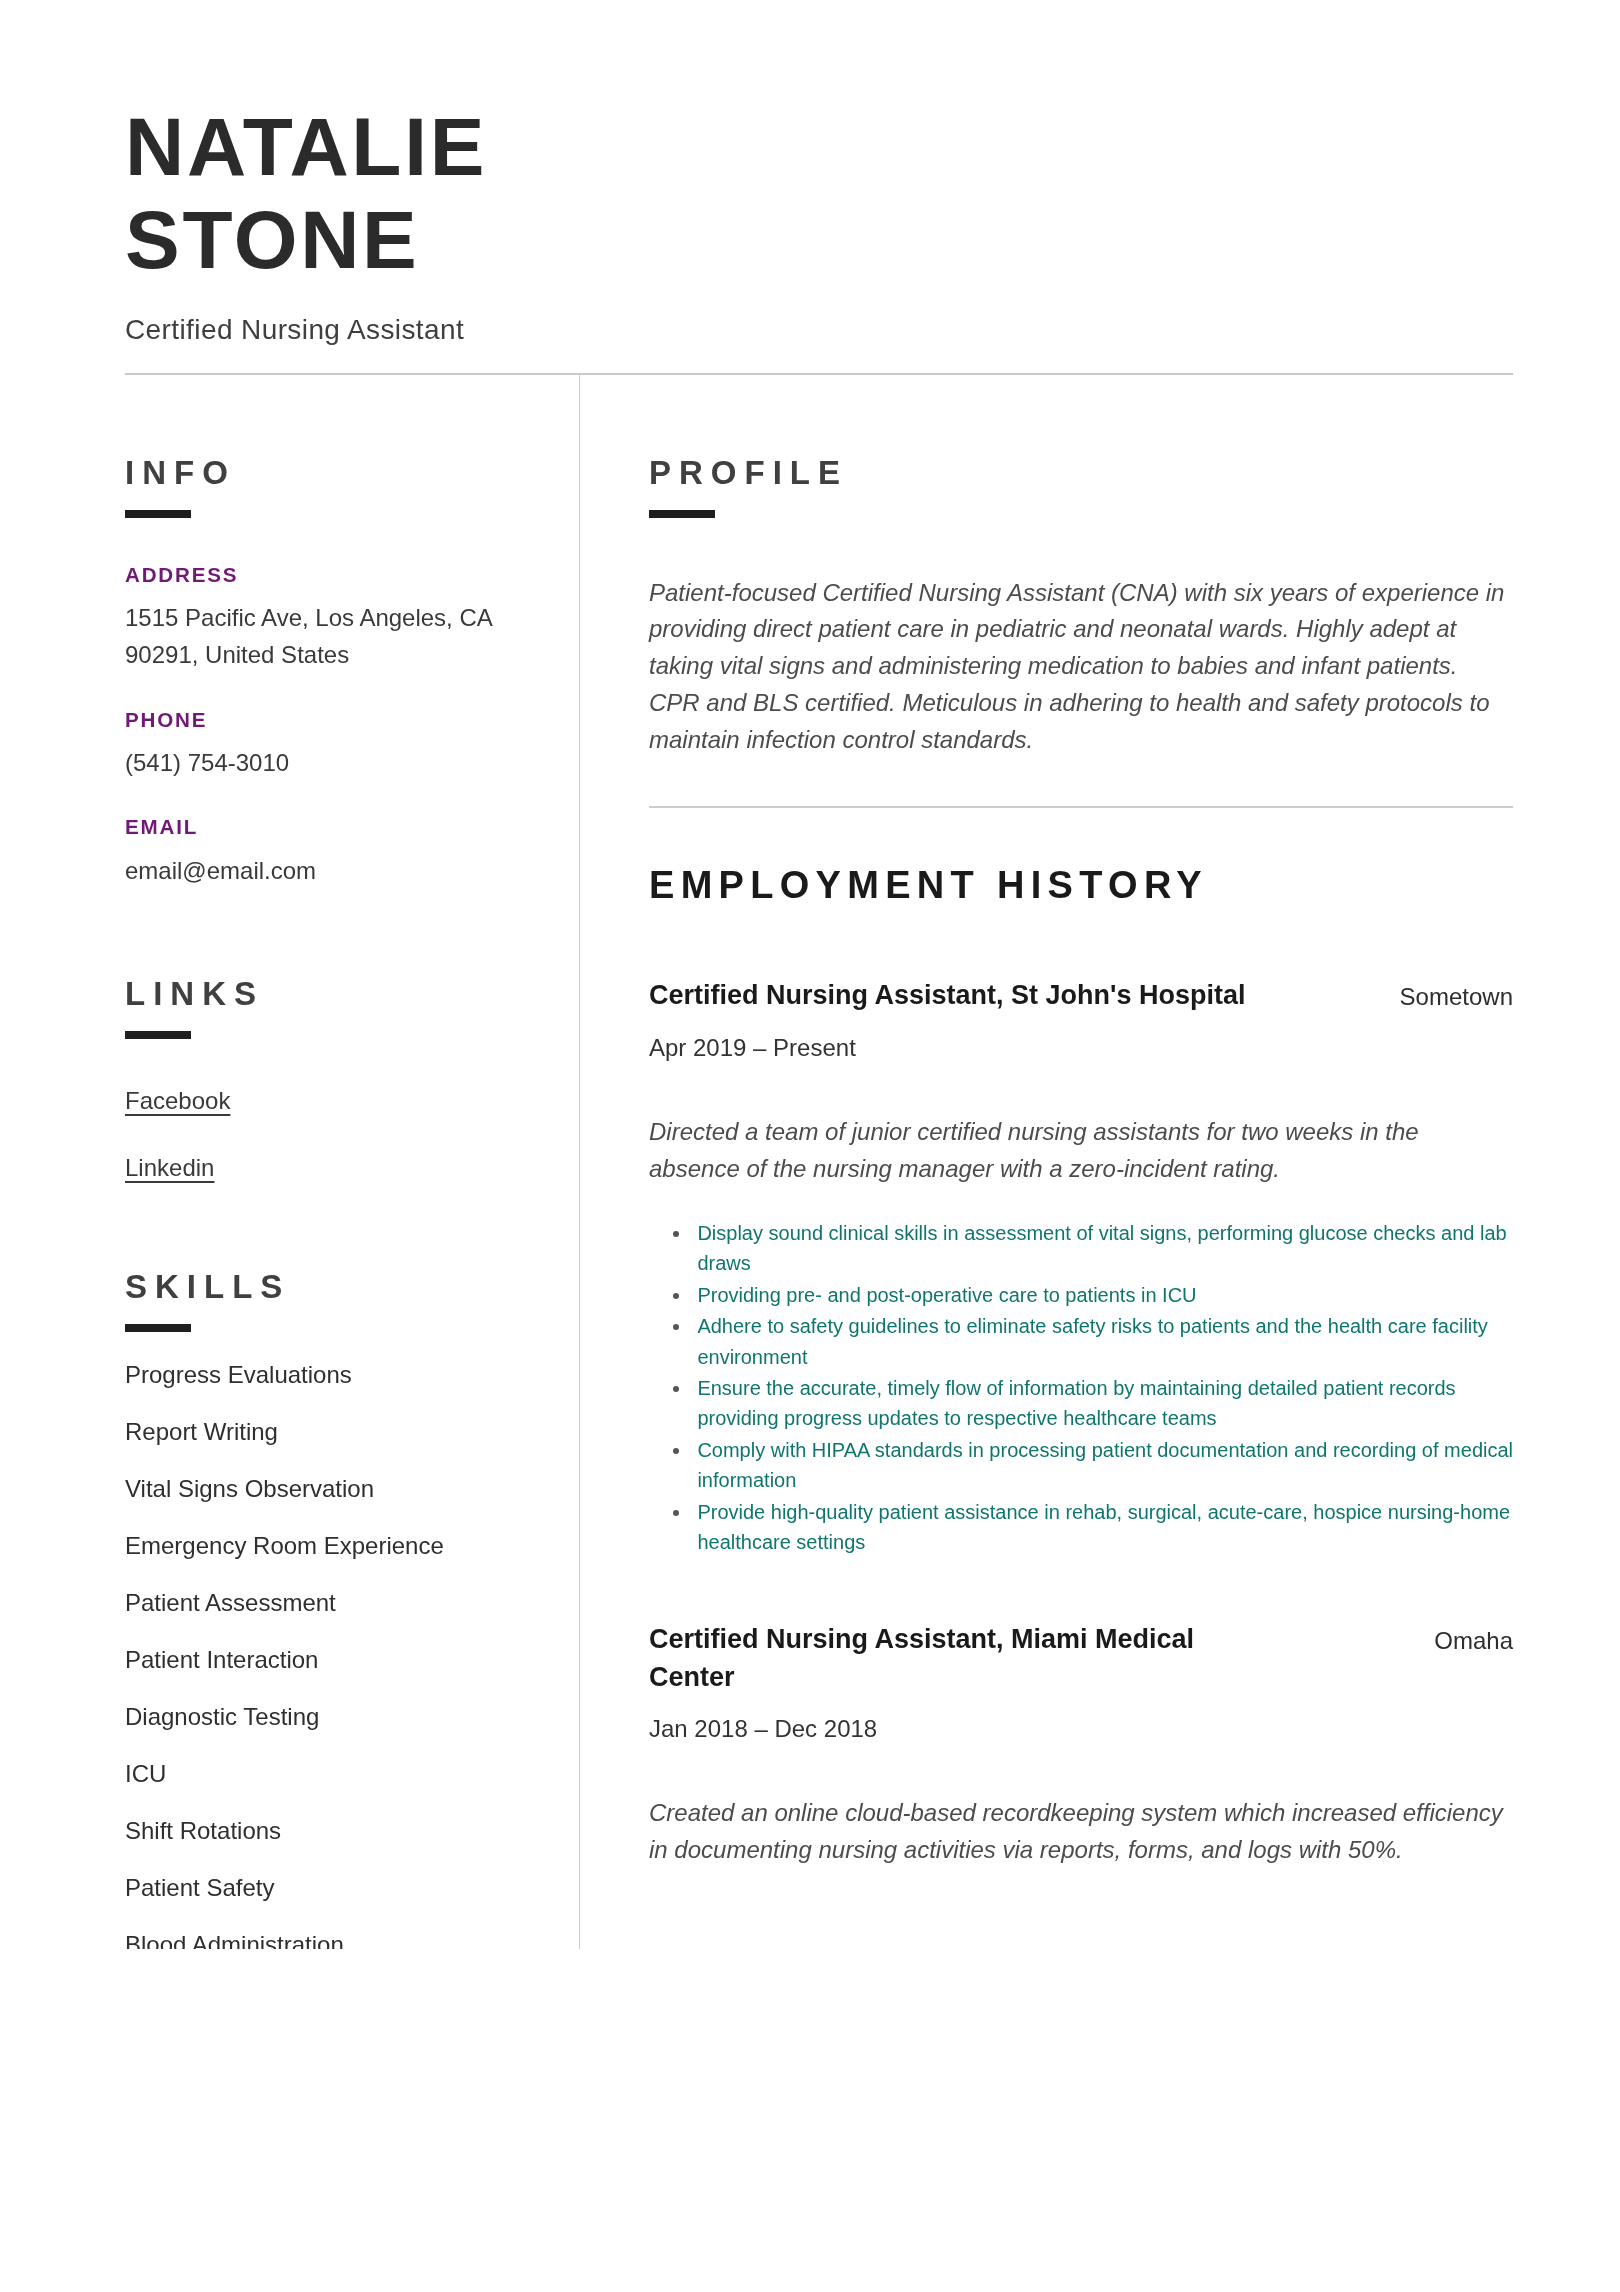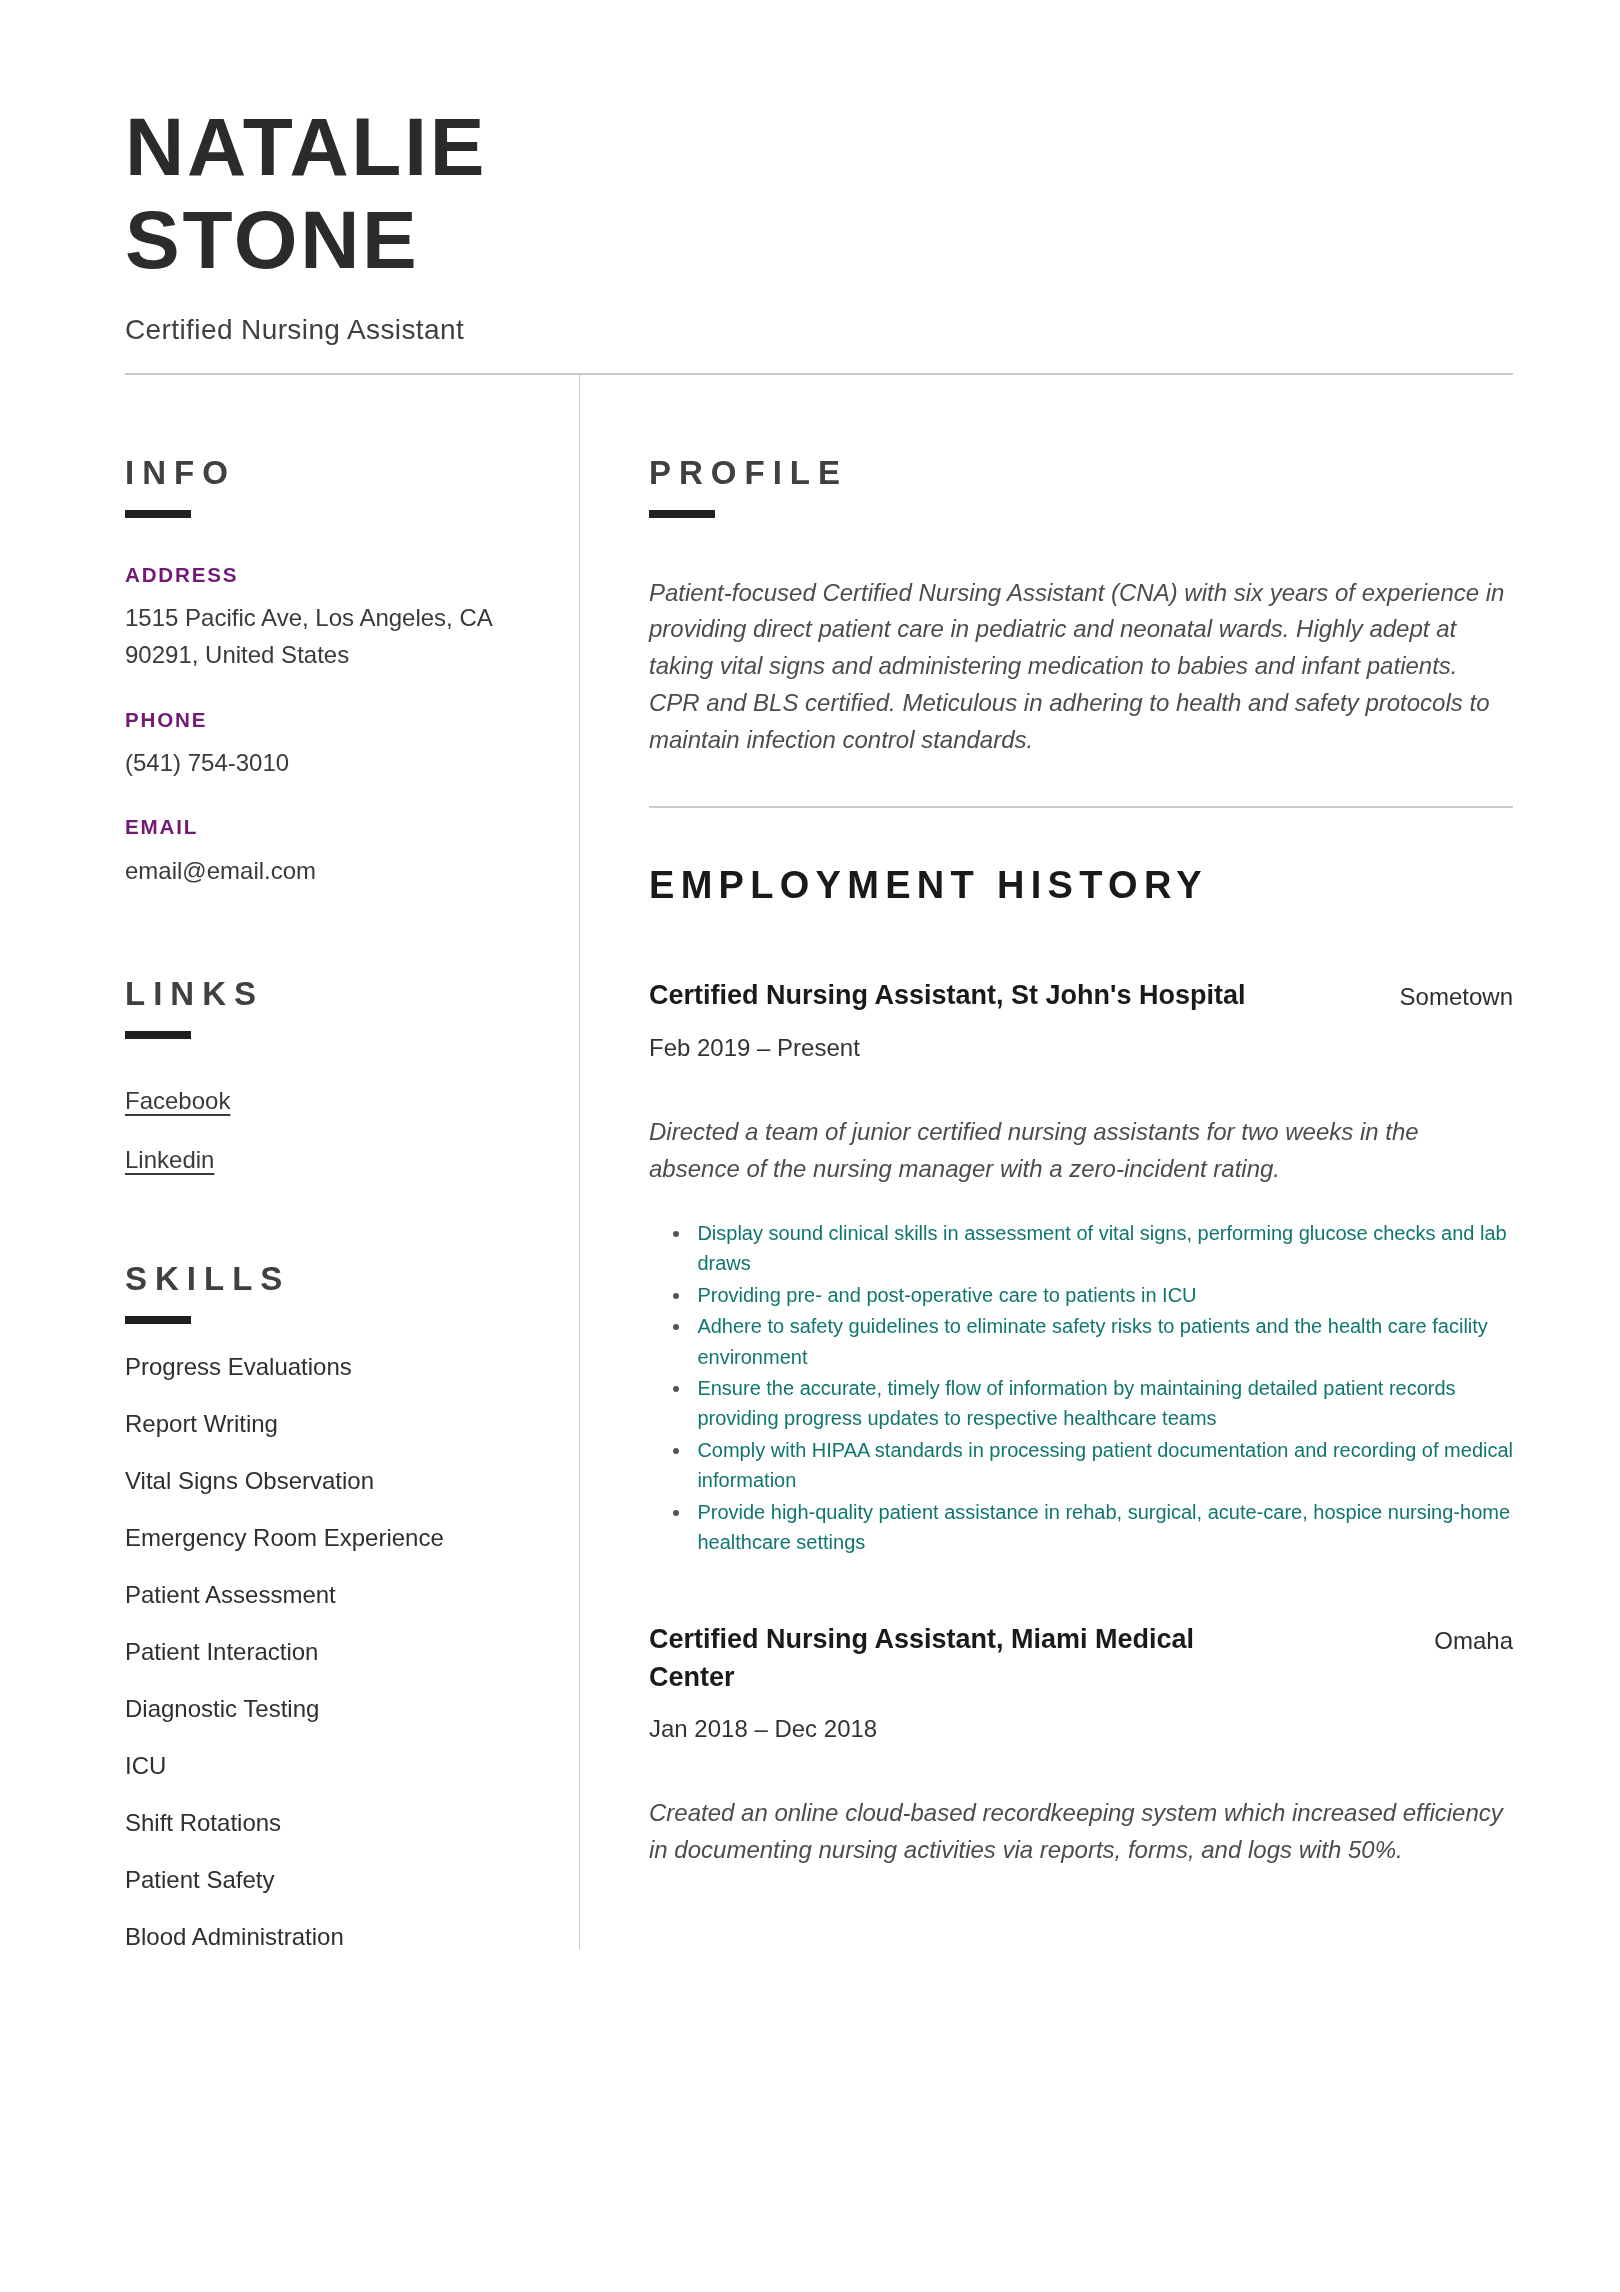--- a/index.html
+++ b/index.html
@@ -74,21 +74,21 @@
     font-size: 24px;
     line-height: 1.55;
     color: #3a3a3a;
   }
   .label.tight { margin-top: 34px; }
 
   .links-section { margin-top: 86px; }
   .link {
     display: block;
     width: max-content;
-    margin-top: 31px;
+    margin-top: 39px;
     font-size: 24px;
     color: #3a3a3a;
     text-decoration: underline;
     text-underline-offset: 4.5px;
     cursor: pointer;
   }
   .link.first { margin-top: 48px; }
 
   .skills-section { margin-top: 86px; }
   .skills-list { margin-top: 18px; }
@@ -240,21 +240,21 @@
       <div class="mid-divider"></div>
 
       <div class="employment-section">
         <div class="employment-title">EMPLOYMENT HISTORY</div>
 
         <div class="job">
           <div class="job-header">
             <div class="job-title">Certified Nursing Assistant, St John's Hospital</div>
             <div class="job-location">Sometown</div>
           </div>
-          <div class="job-dates">Feb 2019 – Present</div>
+          <div class="job-dates">Apr 2019 – Present</div>
           <div class="job-summary">Directed a team of junior certified nursing assistants for two weeks in the absence of the nursing manager with a zero-incident rating.</div>
           <ul class="job-bullets">
 
               <li>Display sound clinical skills in assessment of vital signs, performing glucose checks and lab draws</li>
 
               <li>Providing pre- and post-operative care to patients in ICU</li>
 
               <li>Adhere to safety guidelines to eliminate safety risks to patients and the health care facility environment</li>
 
               <li>Ensure the accurate, timely flow of information by maintaining detailed patient records providing progress updates to respective healthcare teams</li>

